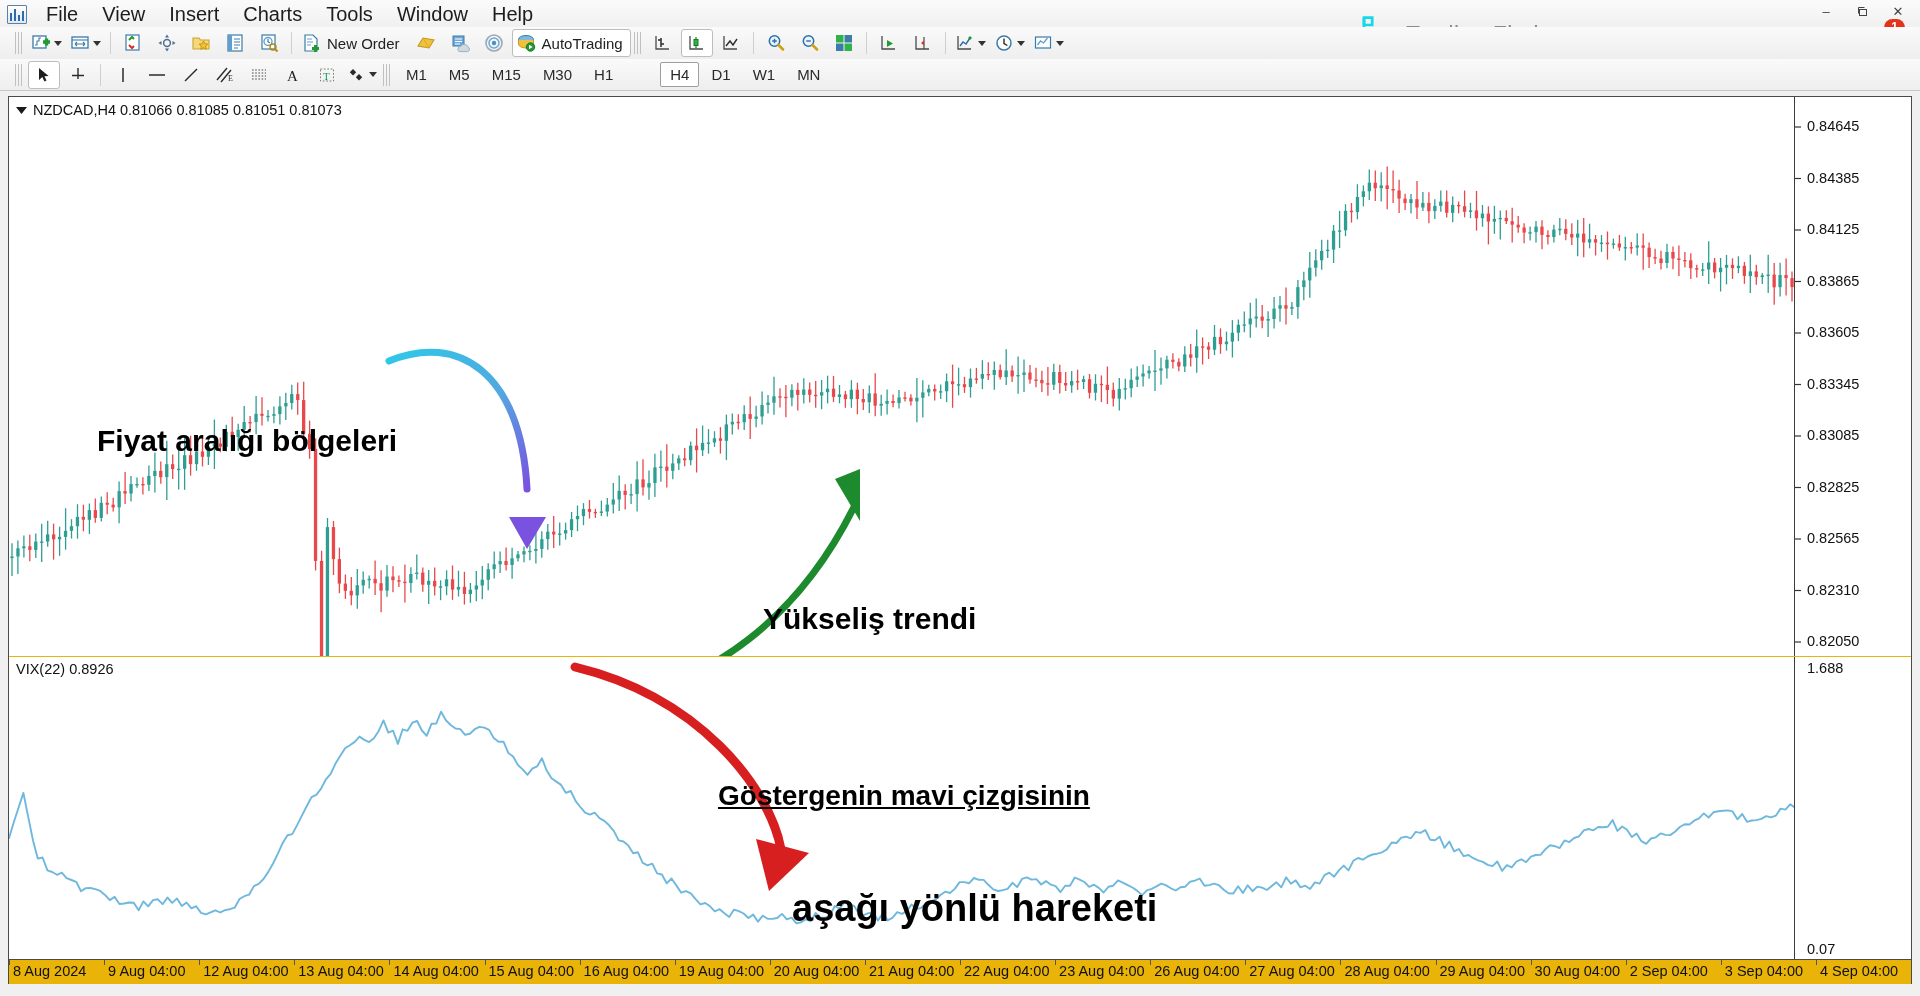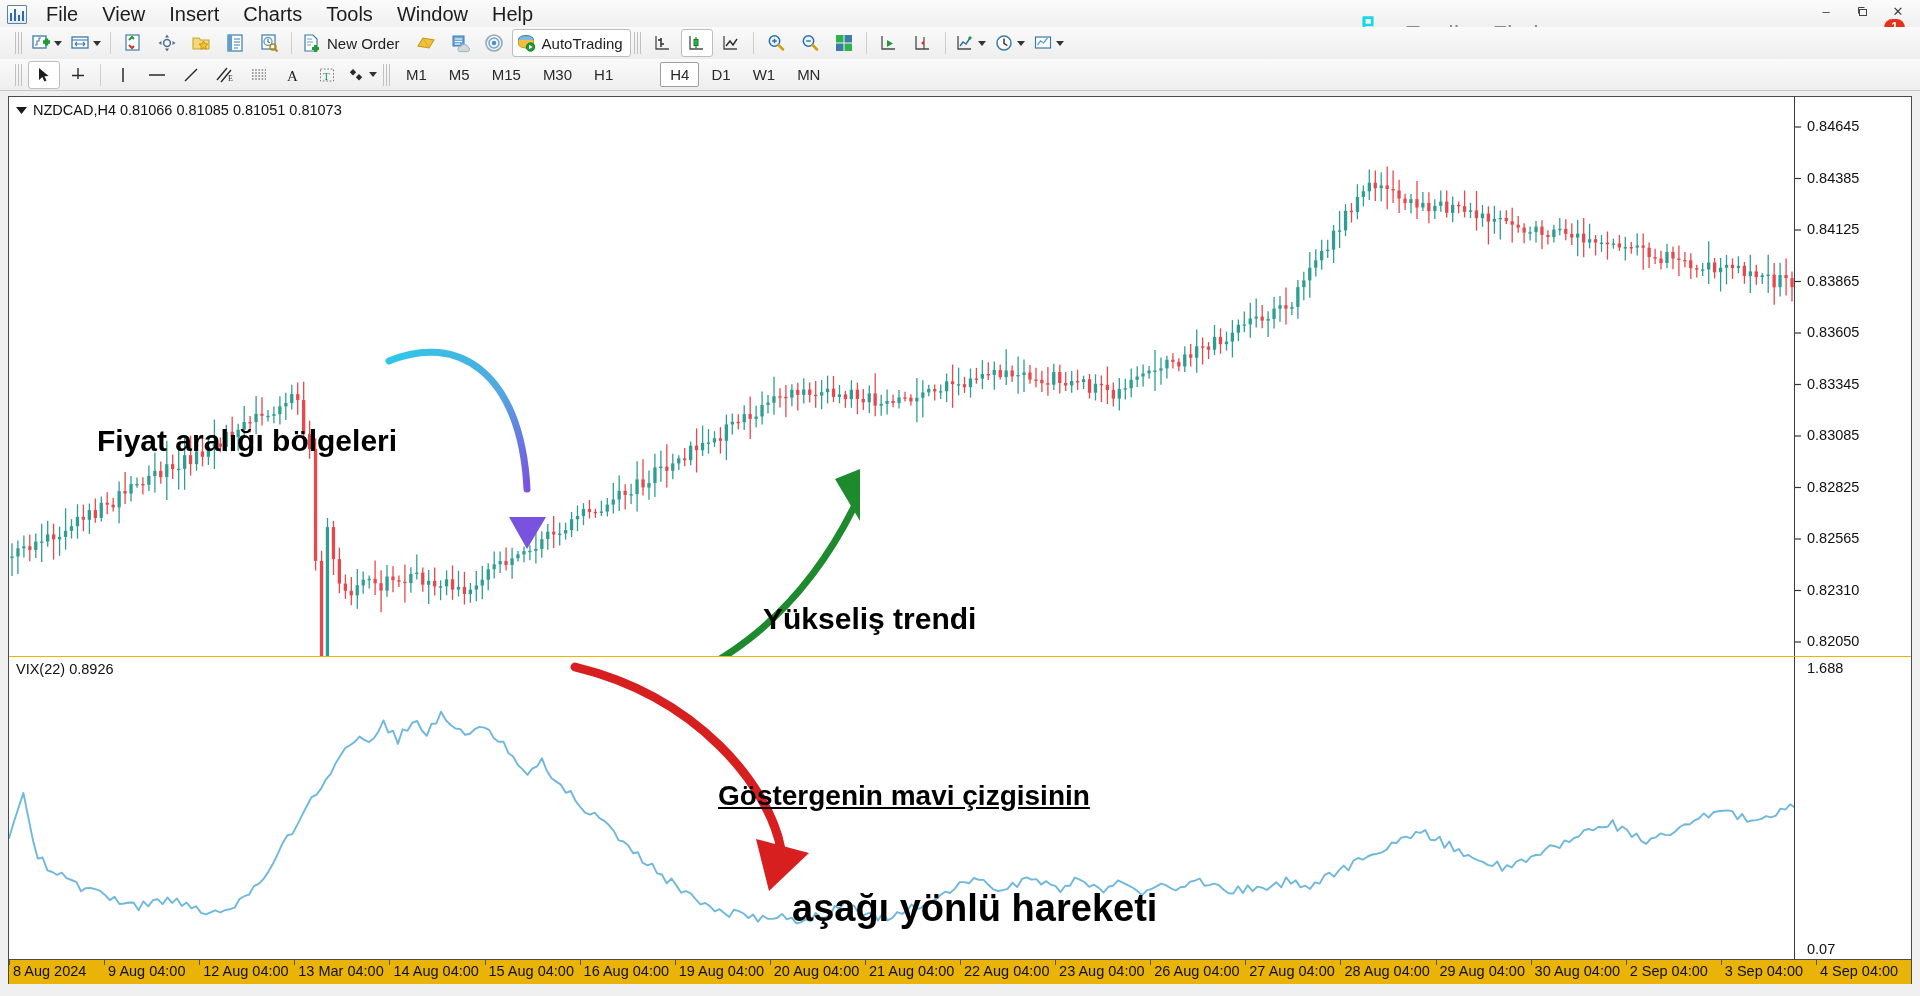--- a/index.html
+++ b/index.html
@@ -1115,21 +1115,21 @@
   </div>
 
   <div class="timeaxis">
     <div id="tlabels">
         <div class="tlbl" style="left: 4px;">8 Aug 2024</div>
         <div class="tsep" style="left: 0px;"></div>
         <div class="tlbl" style="left: 99.1px;">9 Aug 04:00</div>
         <div class="tsep" style="left: 95.1px;"></div>
         <div class="tlbl" style="left: 194.2px;">12 Aug 04:00</div>
         <div class="tsep" style="left: 190.2px;"></div>
-        <div class="tlbl" style="left: 289.3px;">13 Mar 04:00</div>
+        <div class="tlbl" style="left: 289.3px;">13 Aug 04:00</div>
         <div class="tsep" style="left: 285.3px;"></div>
         <div class="tlbl" style="left: 384.4px;">14 Aug 04:00</div>
         <div class="tsep" style="left: 380.4px;"></div>
         <div class="tlbl" style="left: 479.5px;">15 Aug 04:00</div>
         <div class="tsep" style="left: 475.5px;"></div>
         <div class="tlbl" style="left: 574.6px;">16 Aug 04:00</div>
         <div class="tsep" style="left: 570.6px;"></div>
         <div class="tlbl" style="left: 669.7px;">19 Aug 04:00</div>
         <div class="tsep" style="left: 665.7px;"></div>
         <div class="tlbl" style="left: 764.8px;">20 Aug 04:00</div>

